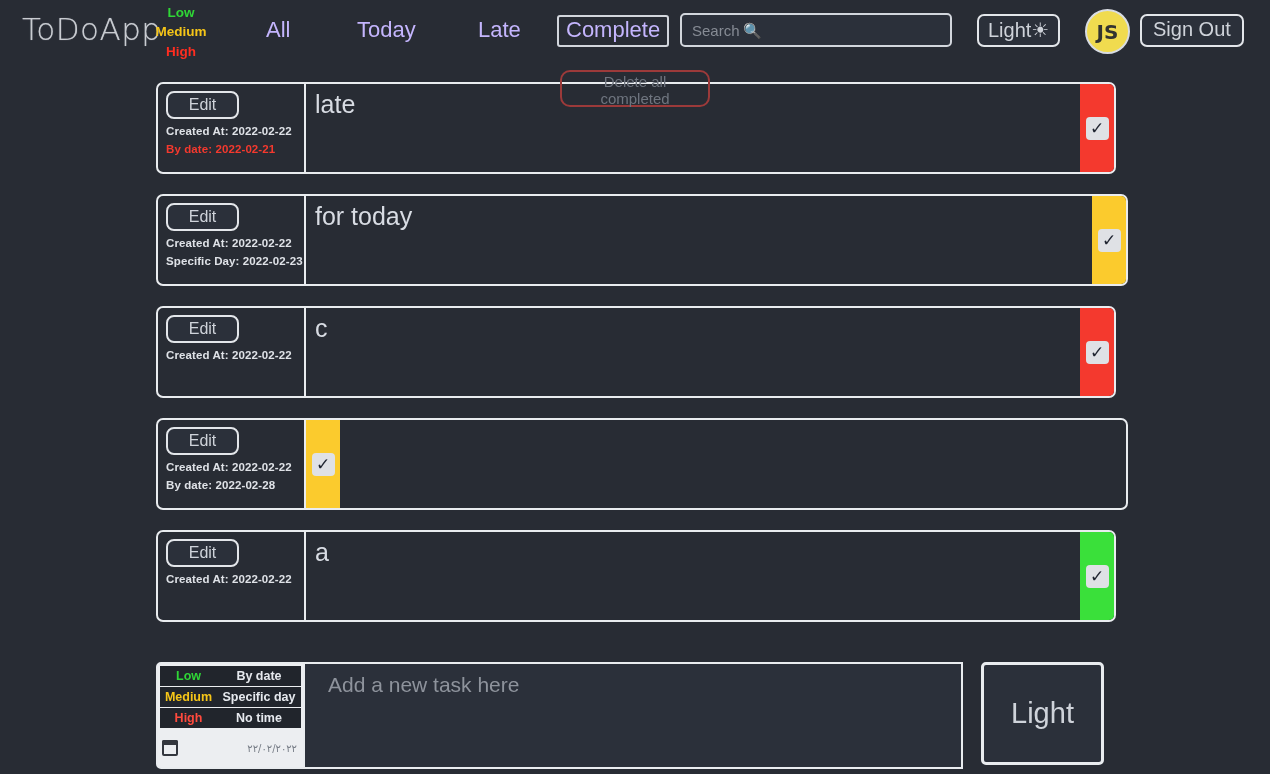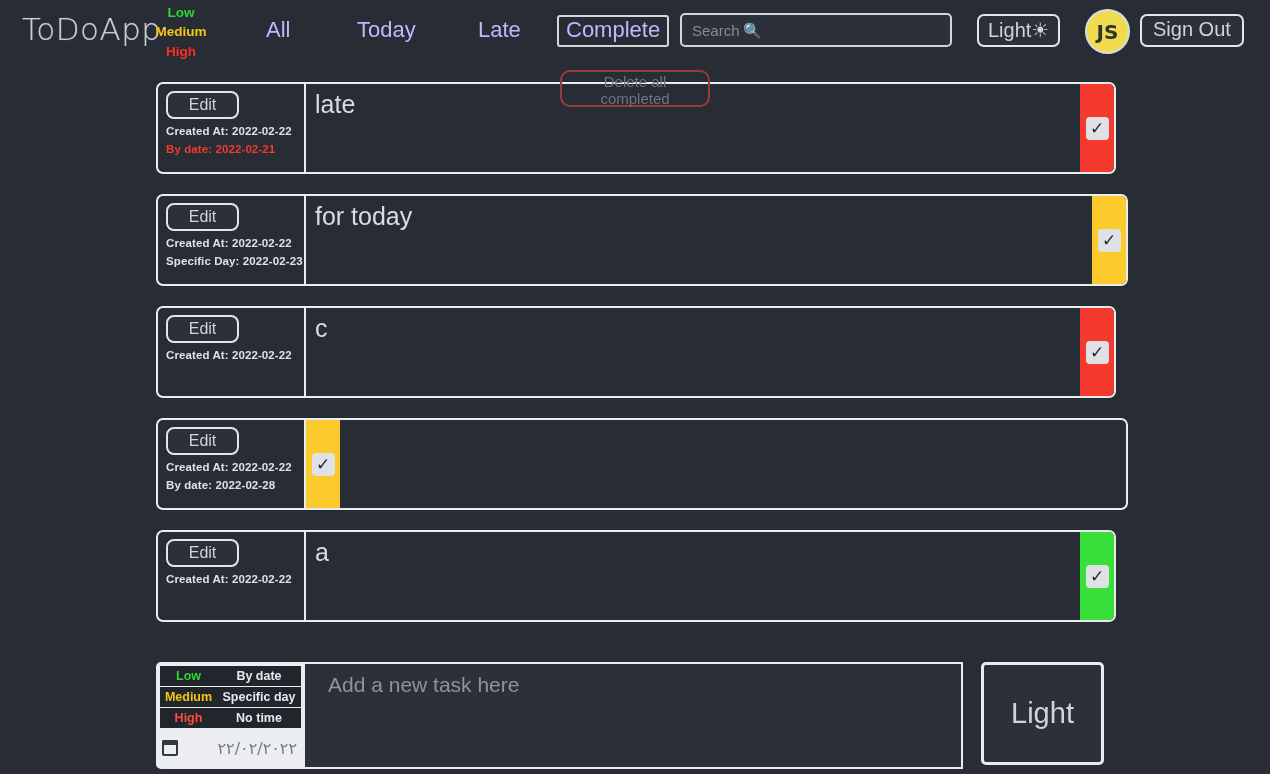--- a/index.html
+++ b/index.html
@@ -229,21 +229,21 @@
   }
   #cal-icon::before {
     content: ""; position: absolute;
     left: -2px; right: -2px; top: -2px; height: 5px;
     background: #33373e;
     border-radius: 2px 2px 0 0;
   }
   #date-val {
     flex: 1 1 auto;
     text-align: right;
-    font-size: 16px;
+    font-size: 10px;
     color: #757b85;
     font-family: "DejaVu Sans", sans-serif;
     letter-spacing: .5px;
   }
 
   #new-task {
     flex: 1 1 auto;
     height: 107px;
     background: #2b303a;
     border: 2px solid #e9ecef;

